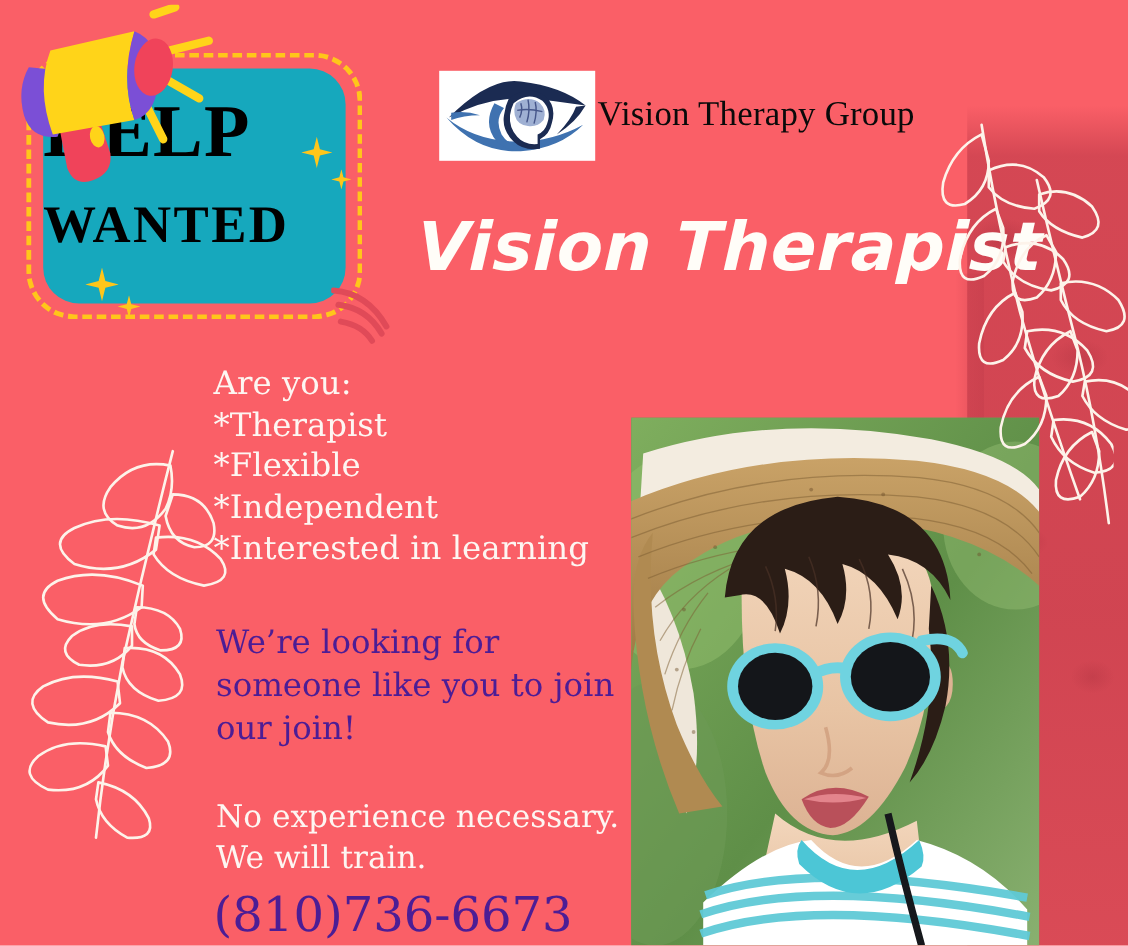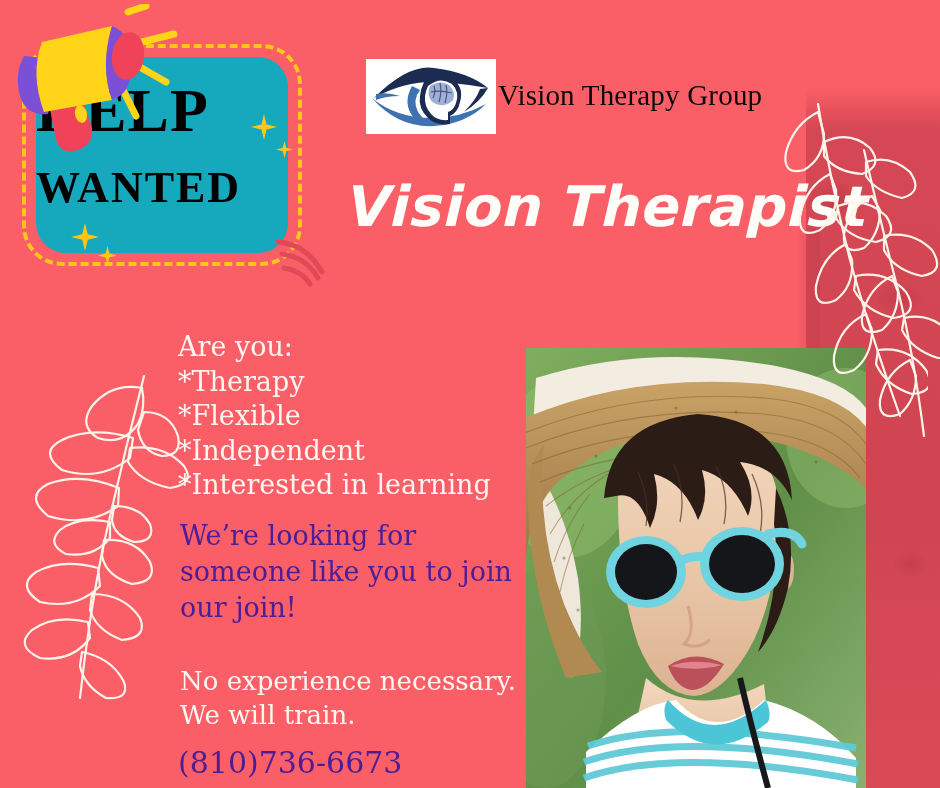--- a/index.html
+++ b/index.html
@@ -91,24 +91,24 @@
     color: #fffdf8; letter-spacing: .5px;
     white-space: nowrap;
     transform: skewX(-2deg);
   }
 
   
   .copy { position: absolute; font-family: "DejaVu Serif", serif; }
   .copy-white { color: #fdf6f2; }
   .copy-dark  { color: #4c1d95; }
 
-  .block-areyou { left: 178px; top: 303px; font-size: 27px; line-height: 34.5px; margin-top: 27px; }
+  .block-areyou { left: 178px; top: 303px; font-size: 27px; line-height: 34.5px; }
   .block-join   { left: 180px; top: 518px; font-size: 27px; line-height: 36px; font-weight: 400; }
   .block-train  { left: 180px; top: 664px; font-size: 26px; line-height: 34px; }
-  .block-phone  { left: 178px; top: 744px; font-size: 30px; line-height: 38px; }
+  .block-phone  { left: 178px; top: 744px; font-size: 40px; line-height: 38px; }
   .indent { padding-left: 17px; }
 
   
   .photo {
     position: absolute; left: 526px; top: 348px;
     width: 340px; height: 440px;
     overflow: hidden;
     background: #6d9a55;
   }
   .photo svg { display: block; }
@@ -194,21 +194,21 @@
       </g>
     </svg>
   </div>
 
   <div class="brand-name">Vision Therapy Group</div>
 
   <div class="job-title">Vision Therapist</div>
 
   <div class="copy copy-white block-areyou">
     <div>Are you:</div>
-    <div>*Therapy</div>
+    <div>*Therapist</div>
     <div>*Flexible</div>
     <div>*Independent</div>
     <div>*Interested in learning</div>
   </div>
 
   <div class="copy copy-dark block-join">
     <div>We’re looking for</div>
     <div>someone like you to join</div>
     <div>our join!</div>
   </div>

